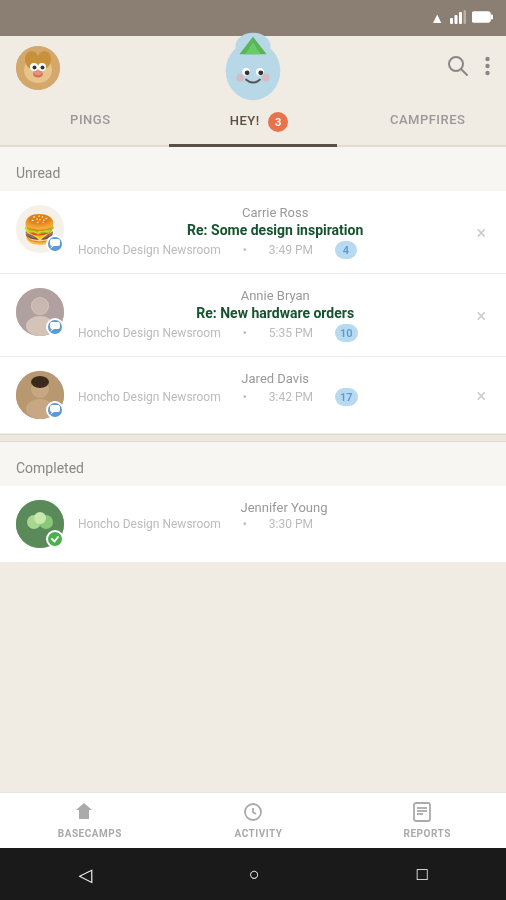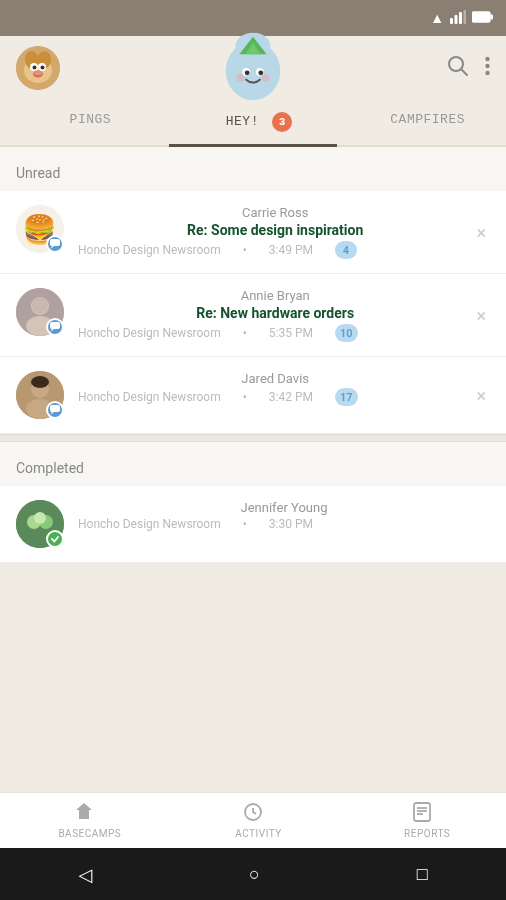--- a/index.html
+++ b/index.html
@@ -76,21 +76,20 @@
       flex: 1;
       text-align: center;
       padding: 14px 0 12px 12px;
       font-size: 13px;
       font-weight: 500;
       color: #999;
       letter-spacing: 0.5px;
       cursor: pointer;
       text-transform: uppercase;
       position: relative;
-      font-family: Liberation Mono, monospace;
     }
     .tab.active {
       color: #5a5046;
       border-bottom: 3px solid #5a5046;
       margin-bottom: -2px;
     }
     .tab-badge {
       display: inline-flex;
       align-items: center;
       justify-content: center;
@@ -246,21 +245,21 @@
     }
     .nav-icon {
       font-size: 18px;
       color: #aaa;
     }
     .nav-label {
       font-size: 10px;
       color: #aaa;
       letter-spacing: 0.5px;
       text-transform: uppercase;
-      font-weight: 400;
+      font-weight: 700;
       padding-left: 11px;
     }
 
     
     .android-nav {
       position: absolute;
       bottom: 0;
       left: 0;
       right: 0;
       height: 52px;

